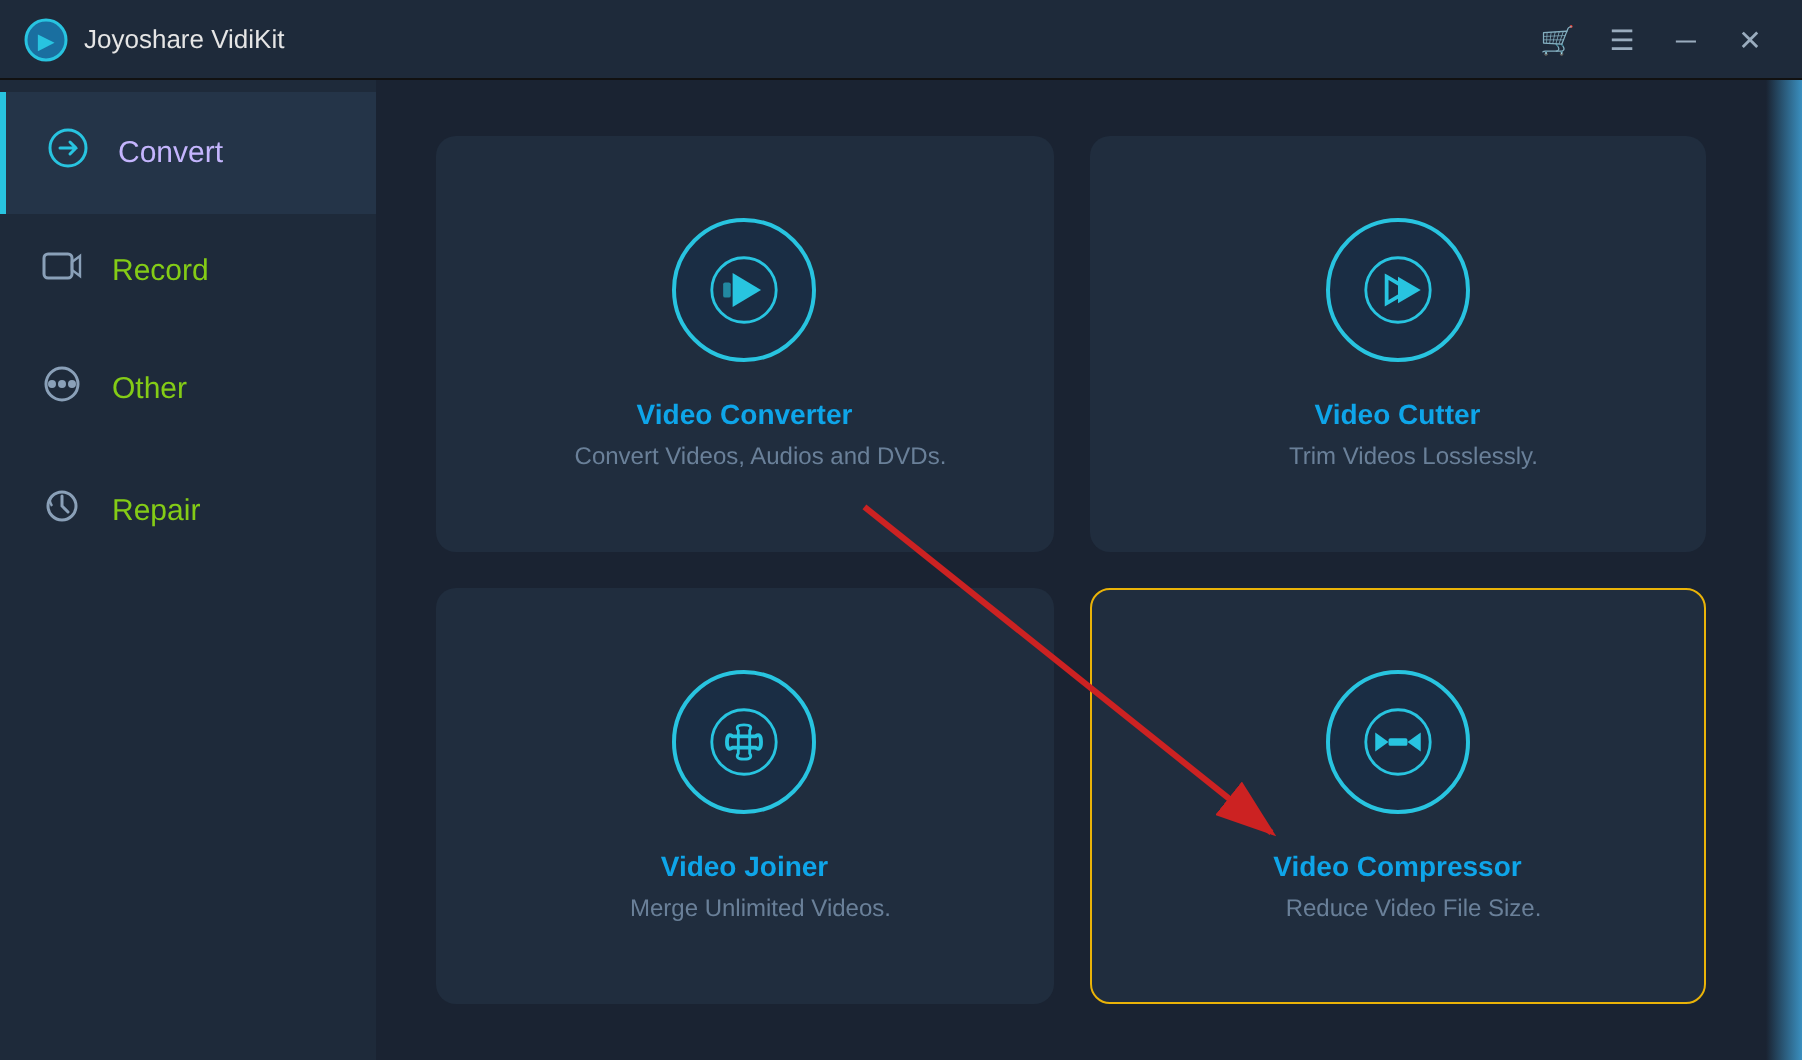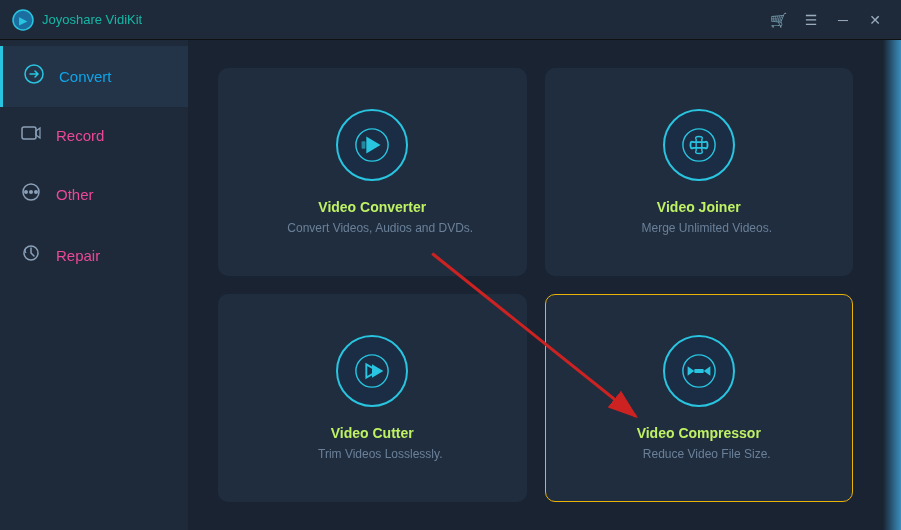--- a/index.html
+++ b/index.html
@@ -22,21 +22,21 @@
       padding: 0 12px;
       flex-shrink: 0;
       border-bottom: 1px solid #111;
     }
     .title-bar-logo {
       width: 22px;
       height: 22px;
       margin-right: 8px;
     }
     .title-bar-title {
-      color: #14b8a6;
+      color: #e5e5e5;
       font-size: 13px;
       flex: 1;
     }
     .title-bar-controls {
       display: flex;
       gap: 4px;
     }
     .title-bar-btn {
       width: 28px;
       height: 22px;
@@ -63,28 +63,28 @@
       display: flex;
       flex-direction: column;
       padding-top: 6px;
       flex-shrink: 0;
     }
     .sidebar-item {
       display: flex;
       align-items: center;
       padding: 18px 20px;
       cursor: pointer;
-      color: #ec4899;
+      color: #84cc16;
       font-size: 15px;
       gap: 14px;
       position: relative;
     }
     .sidebar-item.active {
       background: #243448;
-      color: #0ea5e9;
+      color: #c4b5fd;
       border-left: 3px solid #28c4e0;
     }
     .sidebar-icon {
       font-size: 18px;
       width: 22px;
       text-align: center;
       flex-shrink: 0;
     }
     .sidebar-label {
       font-weight: 500;
@@ -129,21 +129,21 @@
       display: flex;
       align-items: center;
       justify-content: center;
       margin-bottom: 18px;
     }
     .card-icon-circle svg {
       width: 36px;
       height: 36px;
     }
     .card-title {
-      color: #bef264;
+      color: #0ea5e9;
       font-size: 14px;
       font-weight: 600;
       margin-bottom: 6px;
       text-align: center;
     }
     .card-desc {
       color: #6a8099;
       font-size: 12px;
       text-align: center;
       margin-left: 16px;
@@ -243,39 +243,39 @@
         </svg>
       </div>
       <div class="card-title">Video Converter</div>
       <div class="card-desc">Convert Videos, Audios and DVDs.</div>
     </div>
 
     <div class="card">
       <div class="card-icon-circle">
         <svg width="38" height="38" viewBox="0 0 38 38">
           <circle cx="19" cy="19" r="17" fill="none" stroke="#28c4e0" stroke-width="1.5"></circle>
-
-          <path d="M13 16 Q10 14 10 19 Q10 24 13 22 L25 22 Q28 24 28 19 Q28 14 25 16 Z" fill="none" stroke="#28c4e0" stroke-width="2"></path>
-          <path d="M16 13 Q14 10 19 10 Q24 10 22 13 L22 25 Q24 28 19 28 Q14 28 16 25 Z" fill="none" stroke="#28c4e0" stroke-width="1.5"></path>
+          <polygon points="13,12 25,19 13,26" fill="none" stroke="#28c4e0" stroke-width="2"></polygon>
+          <polygon points="19,12 31,19 19,26" fill="#28c4e0"></polygon>
         </svg>
       </div>
-      <div class="card-title">Video Joiner</div>
-      <div class="card-desc">Merge Unlimited Videos.</div>
+      <div class="card-title">Video Cutter</div>
+      <div class="card-desc">Trim Videos Losslessly.</div>
     </div>
 
     <div class="card">
       <div class="card-icon-circle">
         <svg width="38" height="38" viewBox="0 0 38 38">
           <circle cx="19" cy="19" r="17" fill="none" stroke="#28c4e0" stroke-width="1.5"></circle>
-          <polygon points="13,12 25,19 13,26" fill="none" stroke="#28c4e0" stroke-width="2"></polygon>
-          <polygon points="19,12 31,19 19,26" fill="#28c4e0"></polygon>
+
+          <path d="M13 16 Q10 14 10 19 Q10 24 13 22 L25 22 Q28 24 28 19 Q28 14 25 16 Z" fill="none" stroke="#28c4e0" stroke-width="2"></path>
+          <path d="M16 13 Q14 10 19 10 Q24 10 22 13 L22 25 Q24 28 19 28 Q14 28 16 25 Z" fill="none" stroke="#28c4e0" stroke-width="1.5"></path>
         </svg>
       </div>
-      <div class="card-title">Video Cutter</div>
-      <div class="card-desc">Trim Videos Losslessly.</div>
+      <div class="card-title">Video Joiner</div>
+      <div class="card-desc">Merge Unlimited Videos.</div>
     </div>
 
     <div class="card highlighted">
       <div class="card-icon-circle">
         <svg width="38" height="38" viewBox="0 0 38 38">
           <circle cx="19" cy="19" r="17" fill="none" stroke="#28c4e0" stroke-width="1.5"></circle>
 
           <polygon points="24,19 31,14 31,24" fill="#28c4e0"></polygon>
           <polygon points="14,19 7,14 7,24" fill="#28c4e0"></polygon>
           <rect x="14" y="17" width="10" height="4" rx="1" fill="#28c4e0"></rect>

